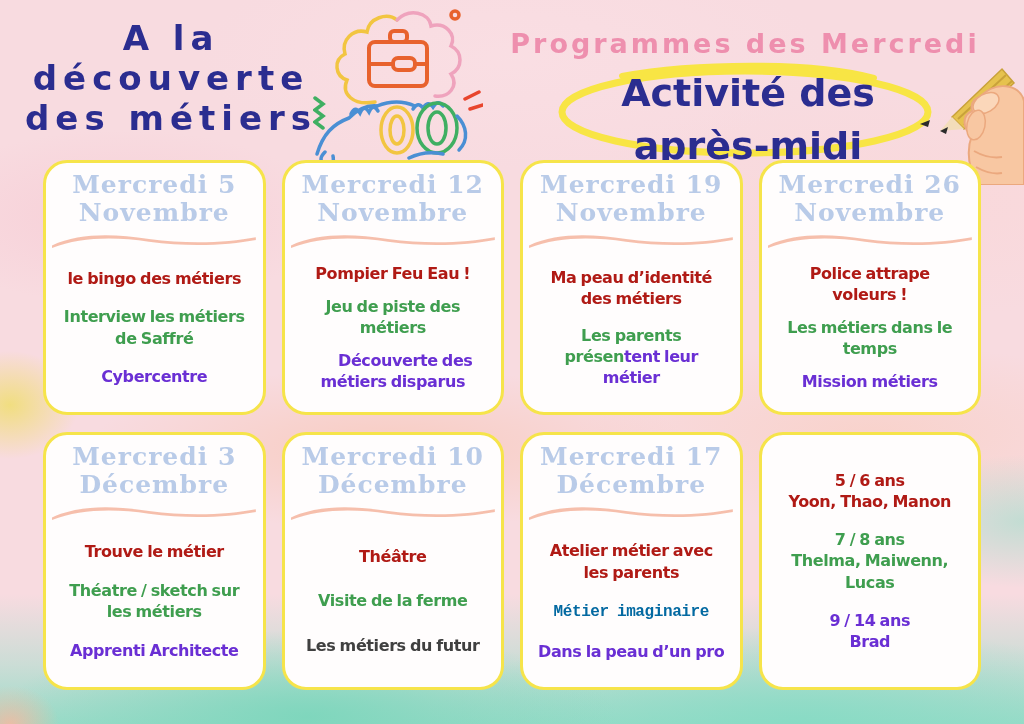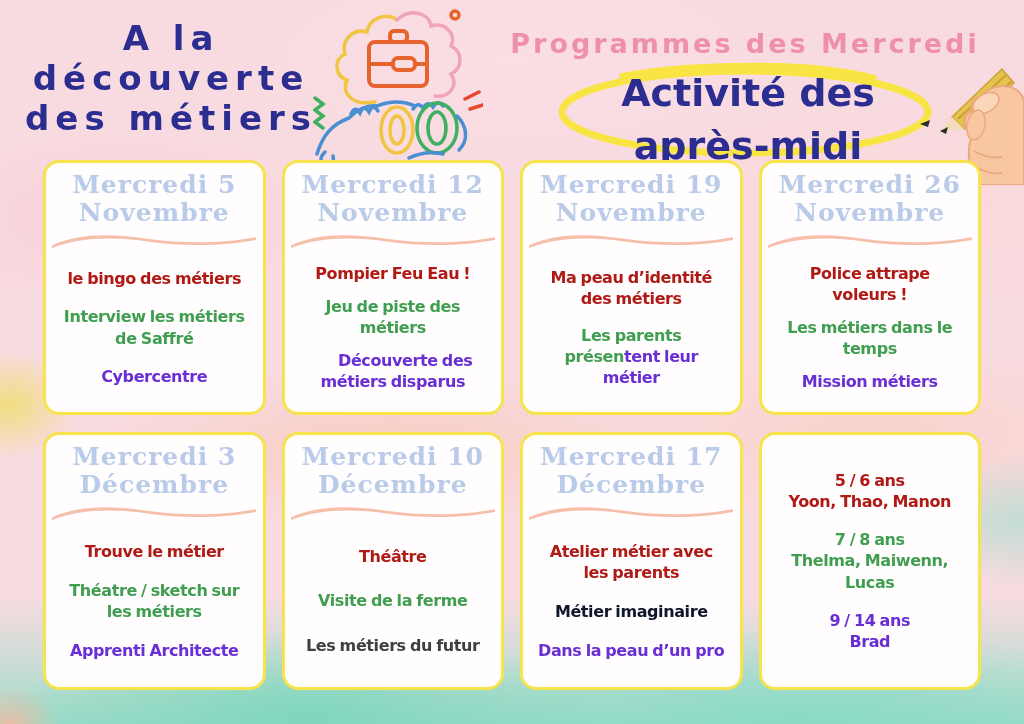--- a/index.html
+++ b/index.html
@@ -38,21 +38,21 @@
     color:var(--navy);font-size:38px;font-weight:bold;line-height:1.4;
     white-space:pre-line;
   }
   .pencil-hand{position:absolute;right:0;top:55px;}
   .cards-grid{
     position:absolute;left:43px;top:160px;width:938px;
     display:grid;grid-template-columns:repeat(4,1fr);grid-template-rows:255px 258px;
     column-gap:16px;row-gap:17px;
   }
   .card{
-    background:#fffdfd;border:3px solid var(--card_border);border-radius:16px;
+    background:#fffdfd;border:3px solid var(--card_border);border-radius:24px;
     display:flex;flex-direction:column;box-sizing:border-box;overflow:hidden;
   }
   .card-title{
     margin-top:8px;text-align:center;color:var(--pale_blue);
     font-family:"DejaVu Serif", serif;font-weight:bold;font-size:25px;
     line-height:1.12;letter-spacing:1px;white-space:pre-line;
   }
   .wave{display:block;margin:4px auto 0;width:96%;height:18px;flex:none;}
   .acts{
     flex:1;display:flex;flex-direction:column;justify-content:space-evenly;
@@ -206,21 +206,21 @@
   </div>
   <div class="card">
     <div class="card-title">Mercredi 17
 Décembre</div>
     <svg class="wave" viewBox="0 0 210 20" preserveAspectRatio="none">
         <path d="M2,16 C30,2 64,3 100,9 C140,15 180,13 208,7 L208,10 C180,16 140,18 100,12 C64,6 30,7 2,19 Z" fill="#f5b8a3" opacity="0.9"></path>
       </svg>
     <div class="acts">
         <p class="activity"><span style="color: rgb(176, 26, 21);">Atelier métier avec
 les parents</span></p>
-        <p class="activity"><span style="color: #0f172a;">Métier imaginaire</span></p>
+        <p class="activity"><span style="color: #0369a1; font-family: Liberation Mono, monospace;">Métier imaginaire</span></p>
         <p class="activity"><span style="color: rgb(106, 47, 212);">Dans la peau d’un pro</span></p>
       </div>
   </div>
   <div class="card no-header">
     <div class="acts">
         <p class="activity"><span style="color: rgb(176, 26, 21);">5 / 6 ans
 Yoon, Thao, Manon</span></p>
         <p class="activity"><span style="color: rgb(63, 158, 79);">7 / 8 ans
 Thelma, Maiwenn,
 Lucas</span></p>

